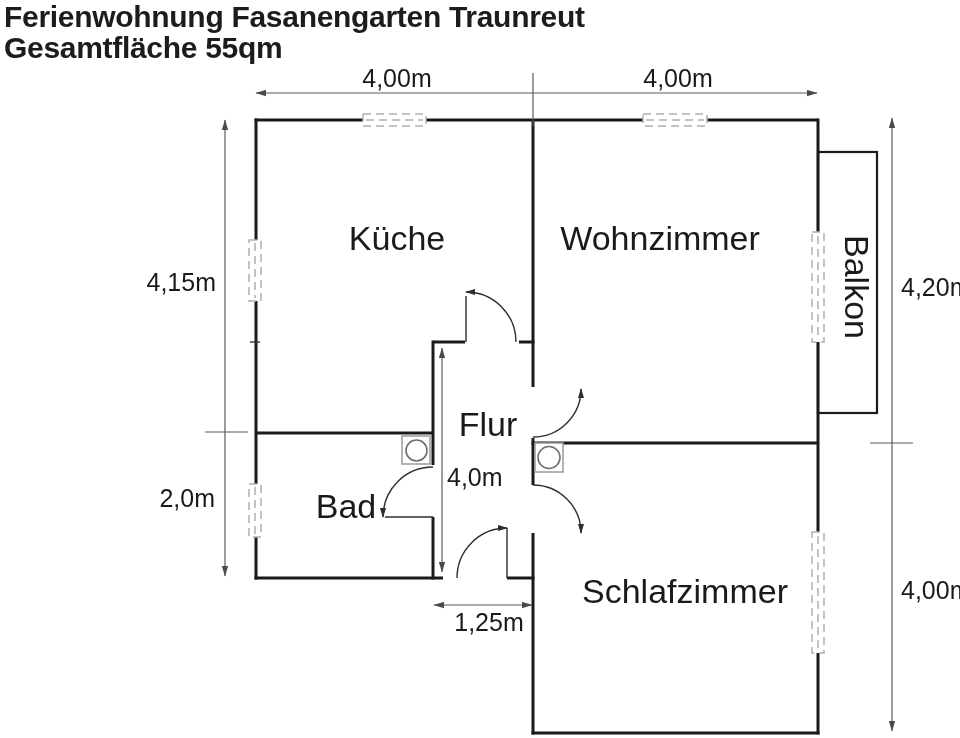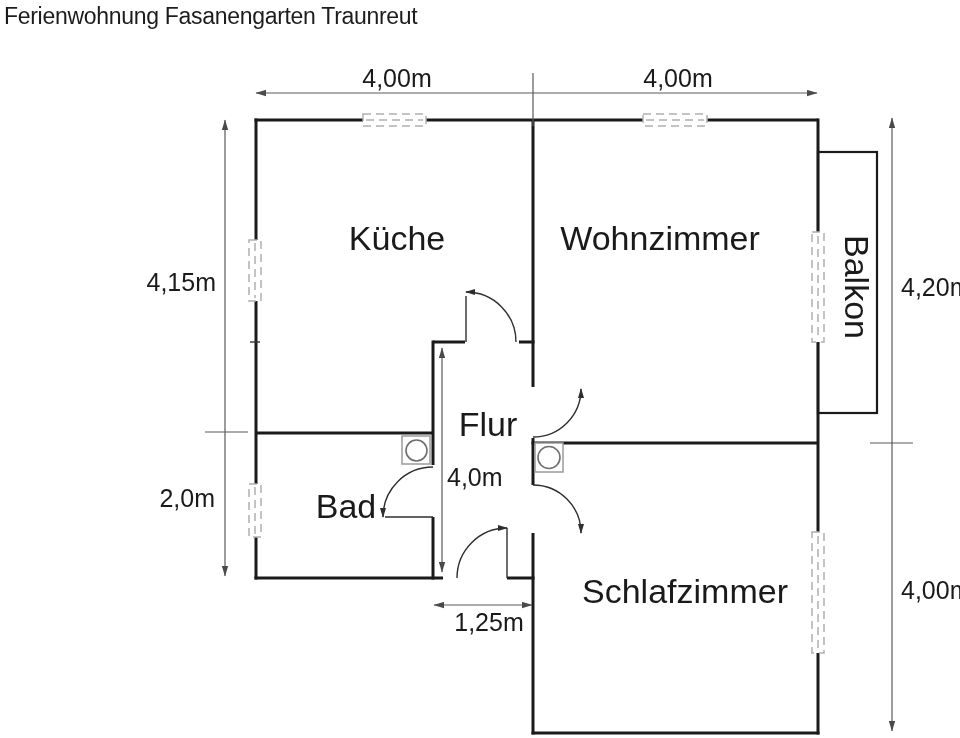--- a/index.html
+++ b/index.html
@@ -8,34 +8,35 @@
     width: 960px; height: 738px;
     background: #ffffff;
     font-family: "Liberation Sans", sans-serif;
     overflow: hidden;
   }
   .title-block {
     position: absolute; left: 4px; top: 1px;
     color: #1c1c1c;
   }
   .title-line {
-    font-size: 23px; line-height: 31px; font-weight: 400;
+    font-size: 30px; line-height: 31px; font-weight: 700;
     letter-spacing: -0.3px; white-space: nowrap;
   }
   svg.plan { position: absolute; left: 0; top: 0; }
   .room-label { font-size: 34px; fill: #1a1a1a; }
   .dim-label  { font-size: 25px; fill: #1a1a1a; }
 </style>
 </head>
 <body>
 
 <div class="canvas">
 
   <div class="title-block">
     <div class="title-line">Ferienwohnung Fasanengarten Traunreut</div>
+    <div class="title-line">Gesamtfläche 55qm</div>
   </div>
 
   <svg class="plan" width="960" height="738" viewBox="0 0 960 738">
 
     <defs>
       <marker id="dimarrow" viewBox="0 0 10 6" refX="9.5" refY="3" markerWidth="11" markerHeight="7" orient="auto-start-reverse" markerUnits="userSpaceOnUse">
         <path d="M0,0 L10,3 L0,6 z" fill="#4a4a4a"></path>
       </marker>
       <marker id="doorarrow" viewBox="0 0 10 6" refX="9" refY="3" markerWidth="10" markerHeight="6" orient="auto" markerUnits="userSpaceOnUse">
         <path d="M0,0 L10,3 L0,6 z" fill="#2e2e2e"></path>

